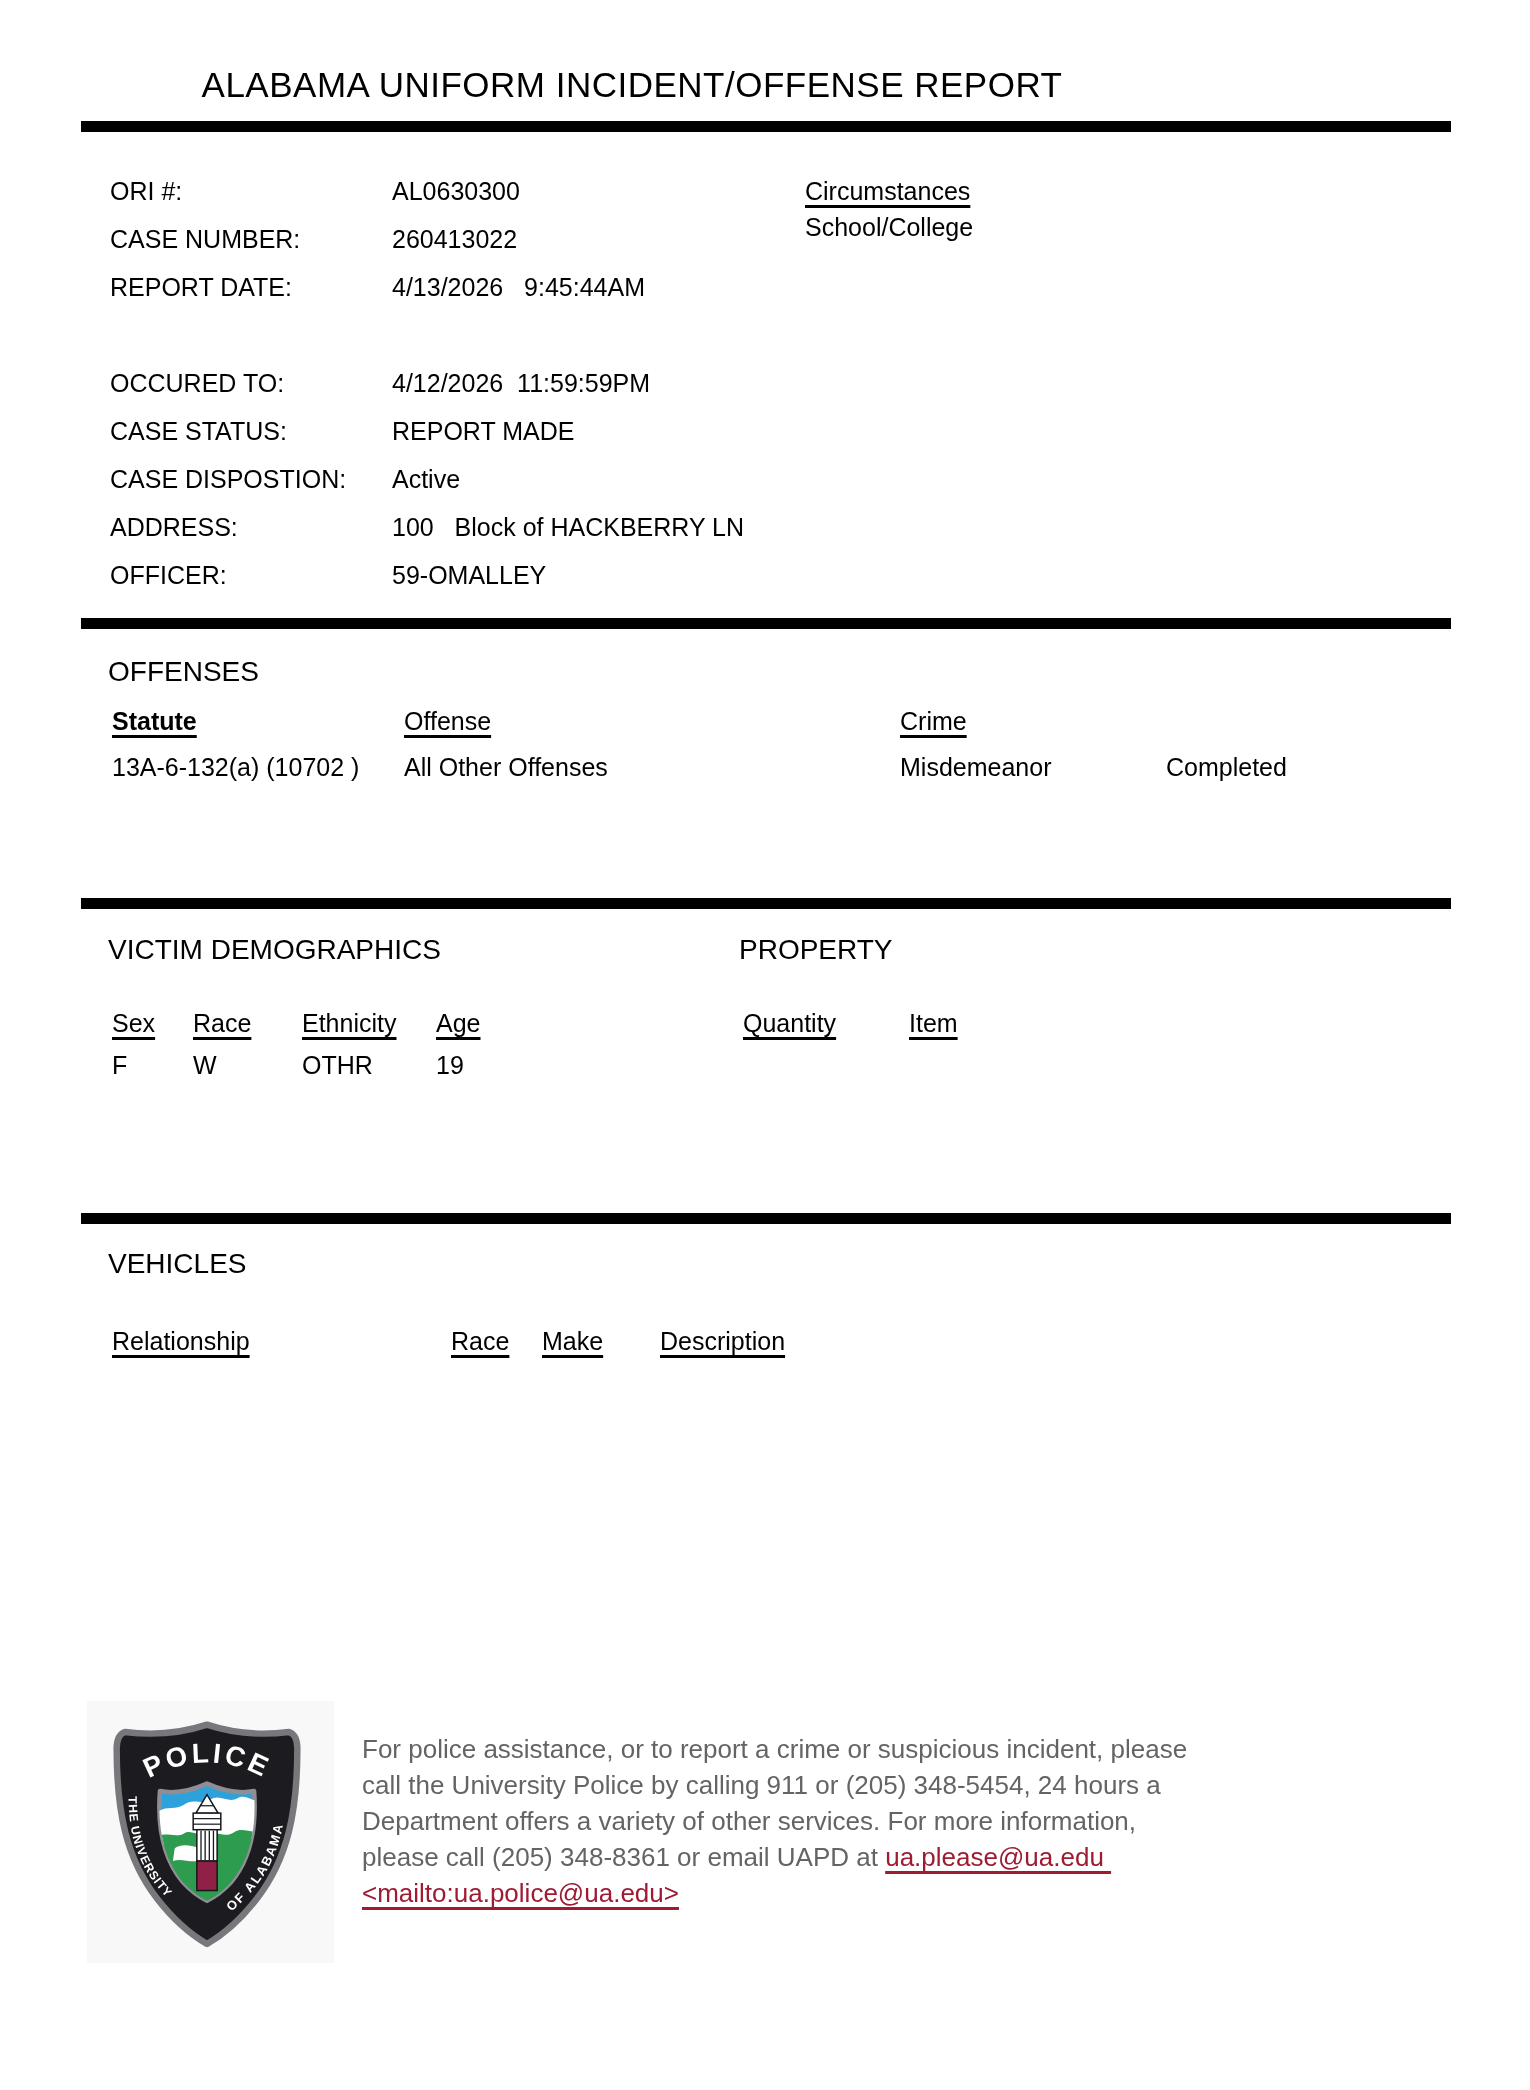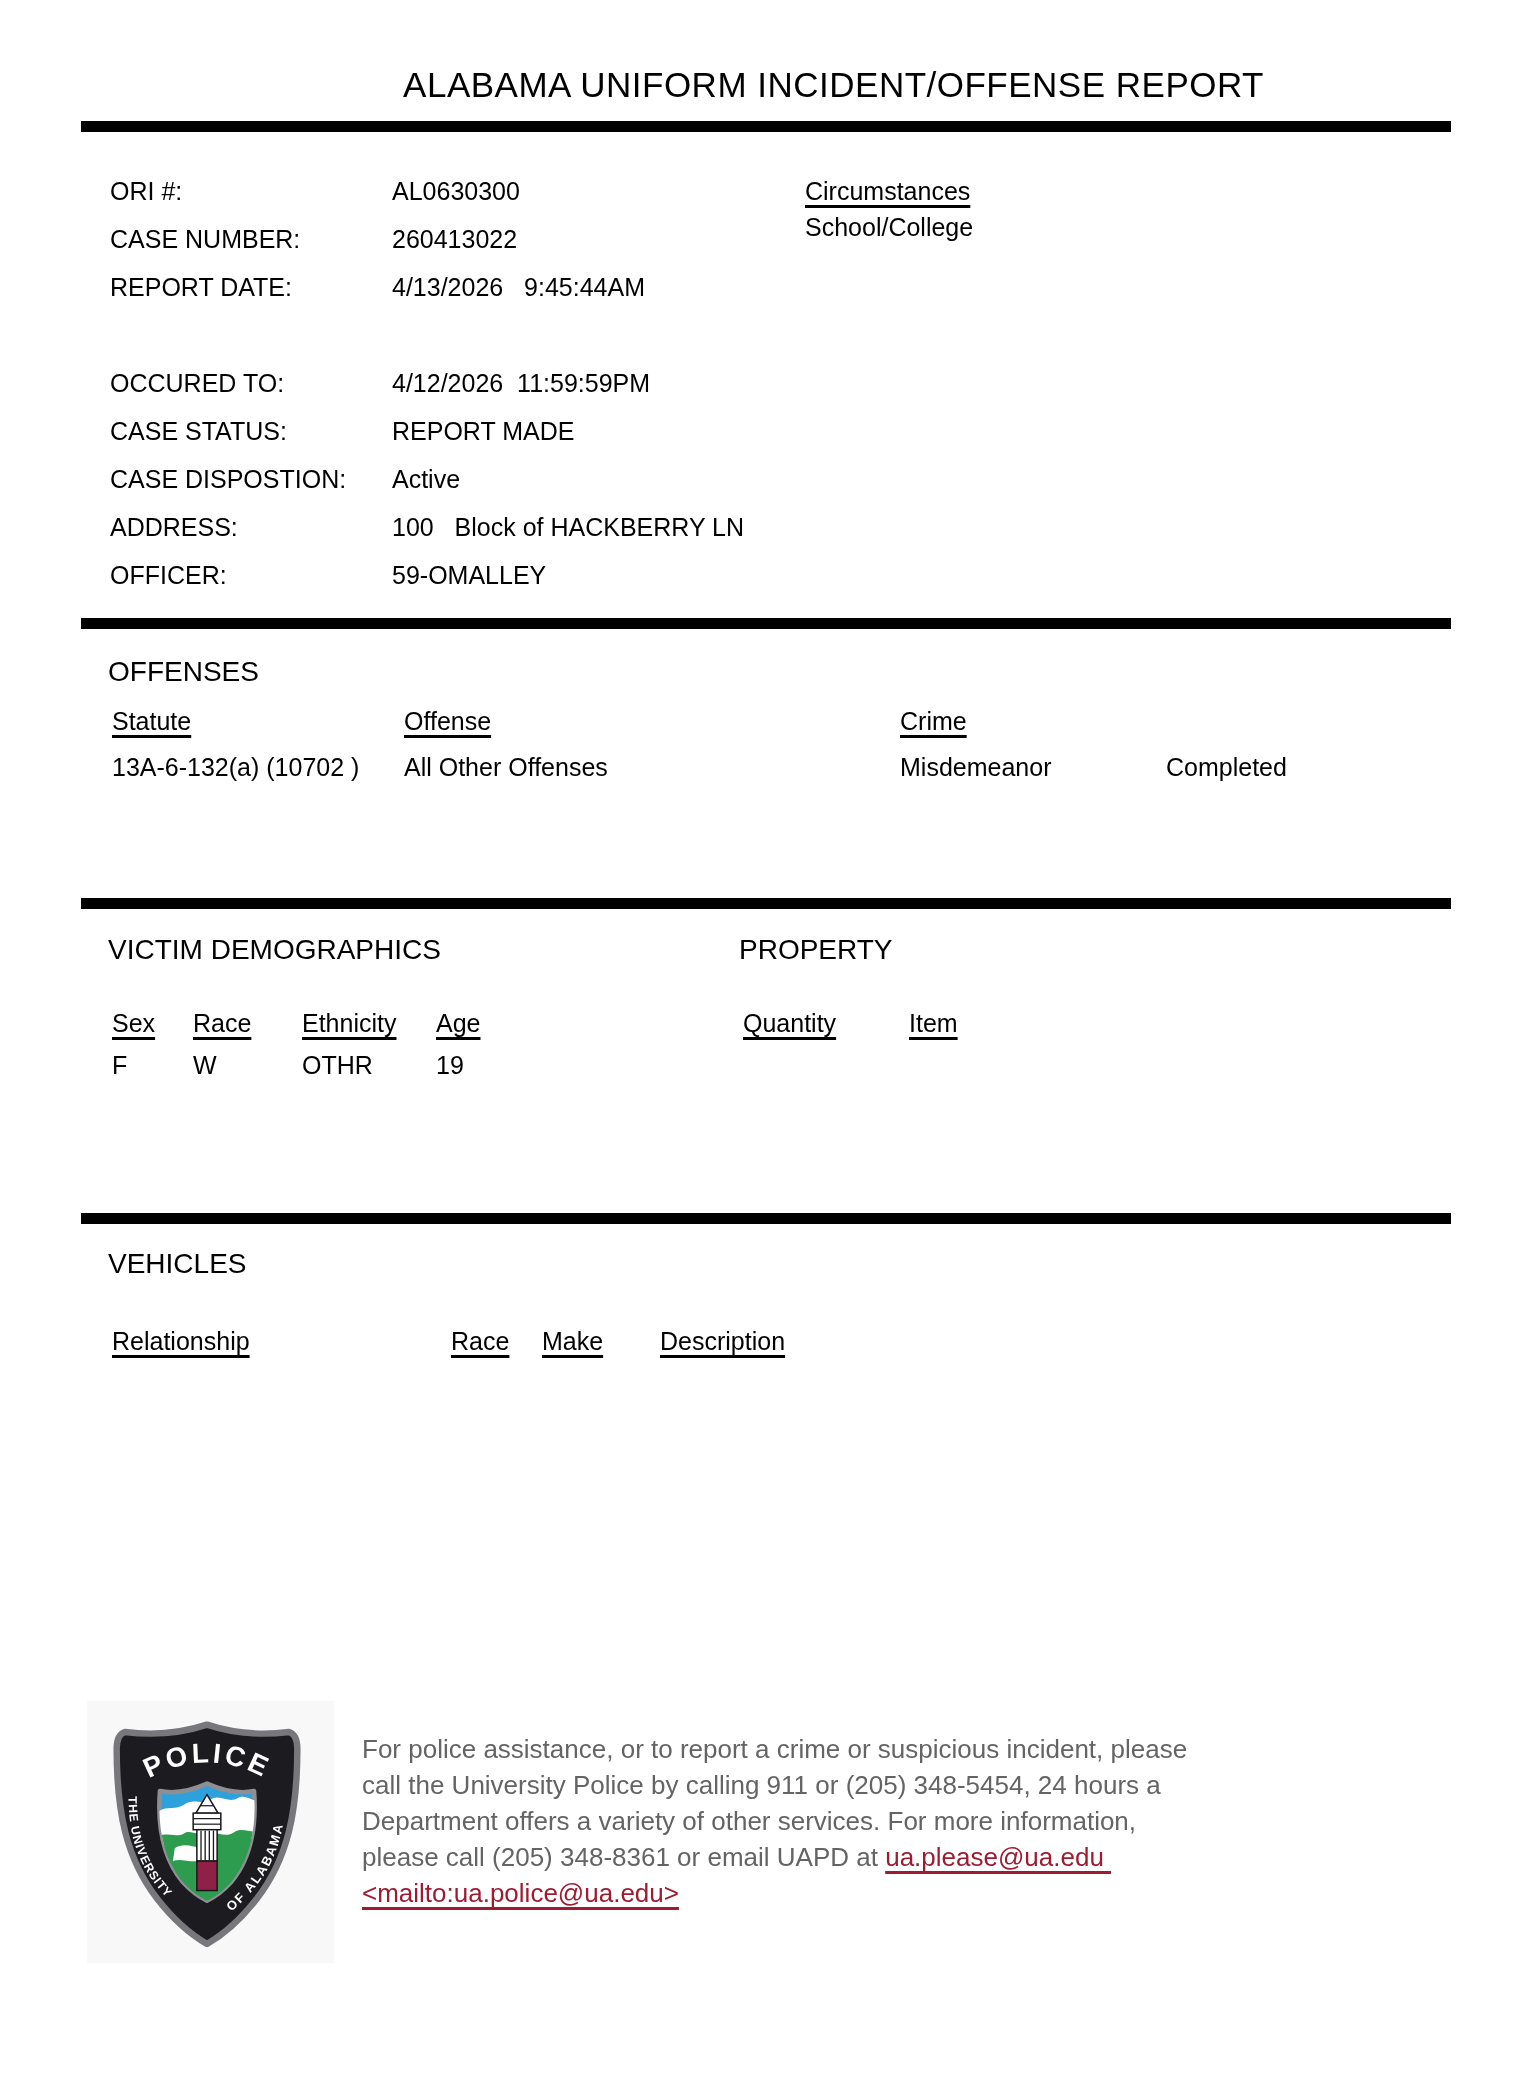--- a/index.html
+++ b/index.html
@@ -1,21 +1,21 @@
 <!DOCTYPE html>
 <html><head>
 <meta charset="utf-8">
 <style>
   html,body{margin:0;padding:0;background:#ffffff;}
   .page{
     position:relative;width:1530px;height:2090px;background:#ffffff;
     font-family:"Liberation Sans", sans-serif;color:#000;overflow:hidden;
   }
   .title{
-    position:absolute;top:66px;left:0;width:1264px;text-align:right;
+    position:absolute;top:66px;left:0;width:1264px;text-align:center;
     font-size:35px;line-height:38px;letter-spacing:0.5px;color:#000;
   }
   .h-rule{position:absolute;left:81px;width:1370px;height:11px;background:#000;}
   .frow{position:absolute;left:110px;height:30px;line-height:30px;font-size:25px;}
   .frow .lbl{display:inline-block;width:282px;white-space:pre;}
   .frow .val{white-space:pre;}
   .underlined{
     text-decoration:underline;
     text-decoration-thickness:2.5px;
     text-underline-offset:5px;
@@ -72,21 +72,21 @@
   </div>
   <div class="frow" style="top:560px;">
     <span class="lbl">OFFICER:</span><span class="val">59-OMALLEY</span>
   </div>
 
   <div class="cell underlined" style="left:805px;top:176px;">Circumstances</div>
   <div class="cell" style="left:805px;top:212px;">School/College</div>
 
   <div class="h-rule" style="top:618px;"></div>
   <div class="sec-h" style="left:108px;top:656px;">OFFENSES</div>
-  <div class="cell underlined" style="left:112px;top:706px;">Statute</div>
+  <div class="cell underlined" style="left:112px;top:706px;font-weight:bold;">Statute</div>
   <div class="cell underlined" style="left:404px;top:706px;">Offense</div>
   <div class="cell underlined" style="left:900px;top:706px;">Crime</div>
   <div>
     <div class="cell" style="left:112px;top:752px;">13A-6-132(a) (10702 )</div>
     <div class="cell" style="left:404px;top:752px;text-align:center;">All Other Offenses</div>
     <div class="cell" style="left:900px;top:752px;">Misdemeanor</div>
     <div class="cell" style="left:1166px;top:752px;">Completed</div>
   </div>
 
   <div class="h-rule" style="top:898px;"></div>

